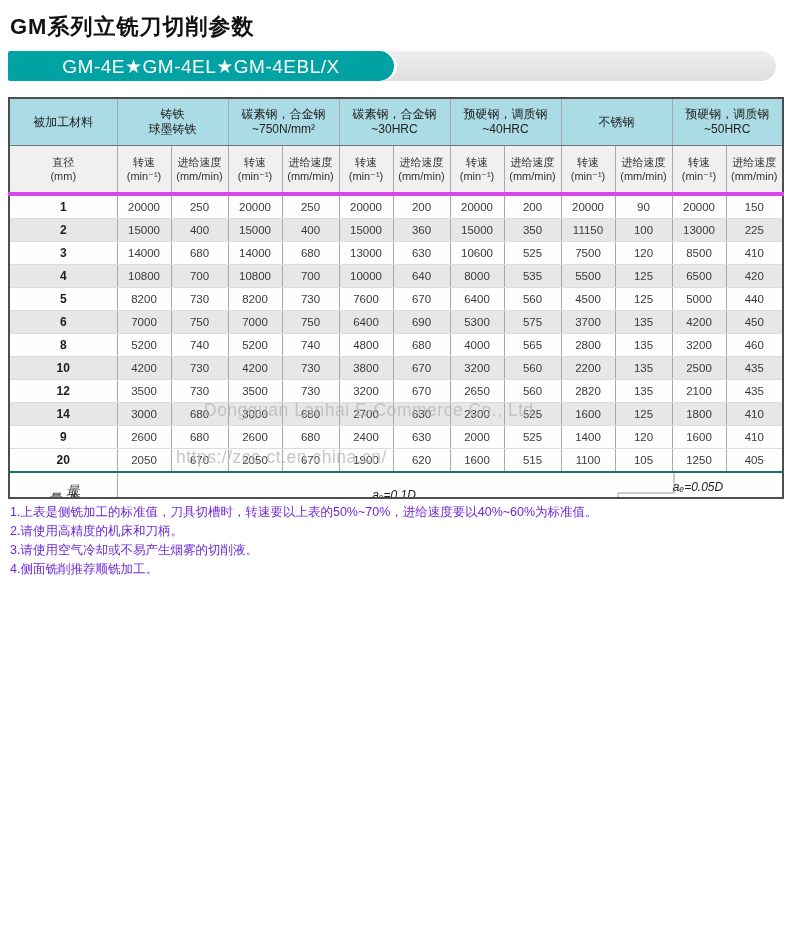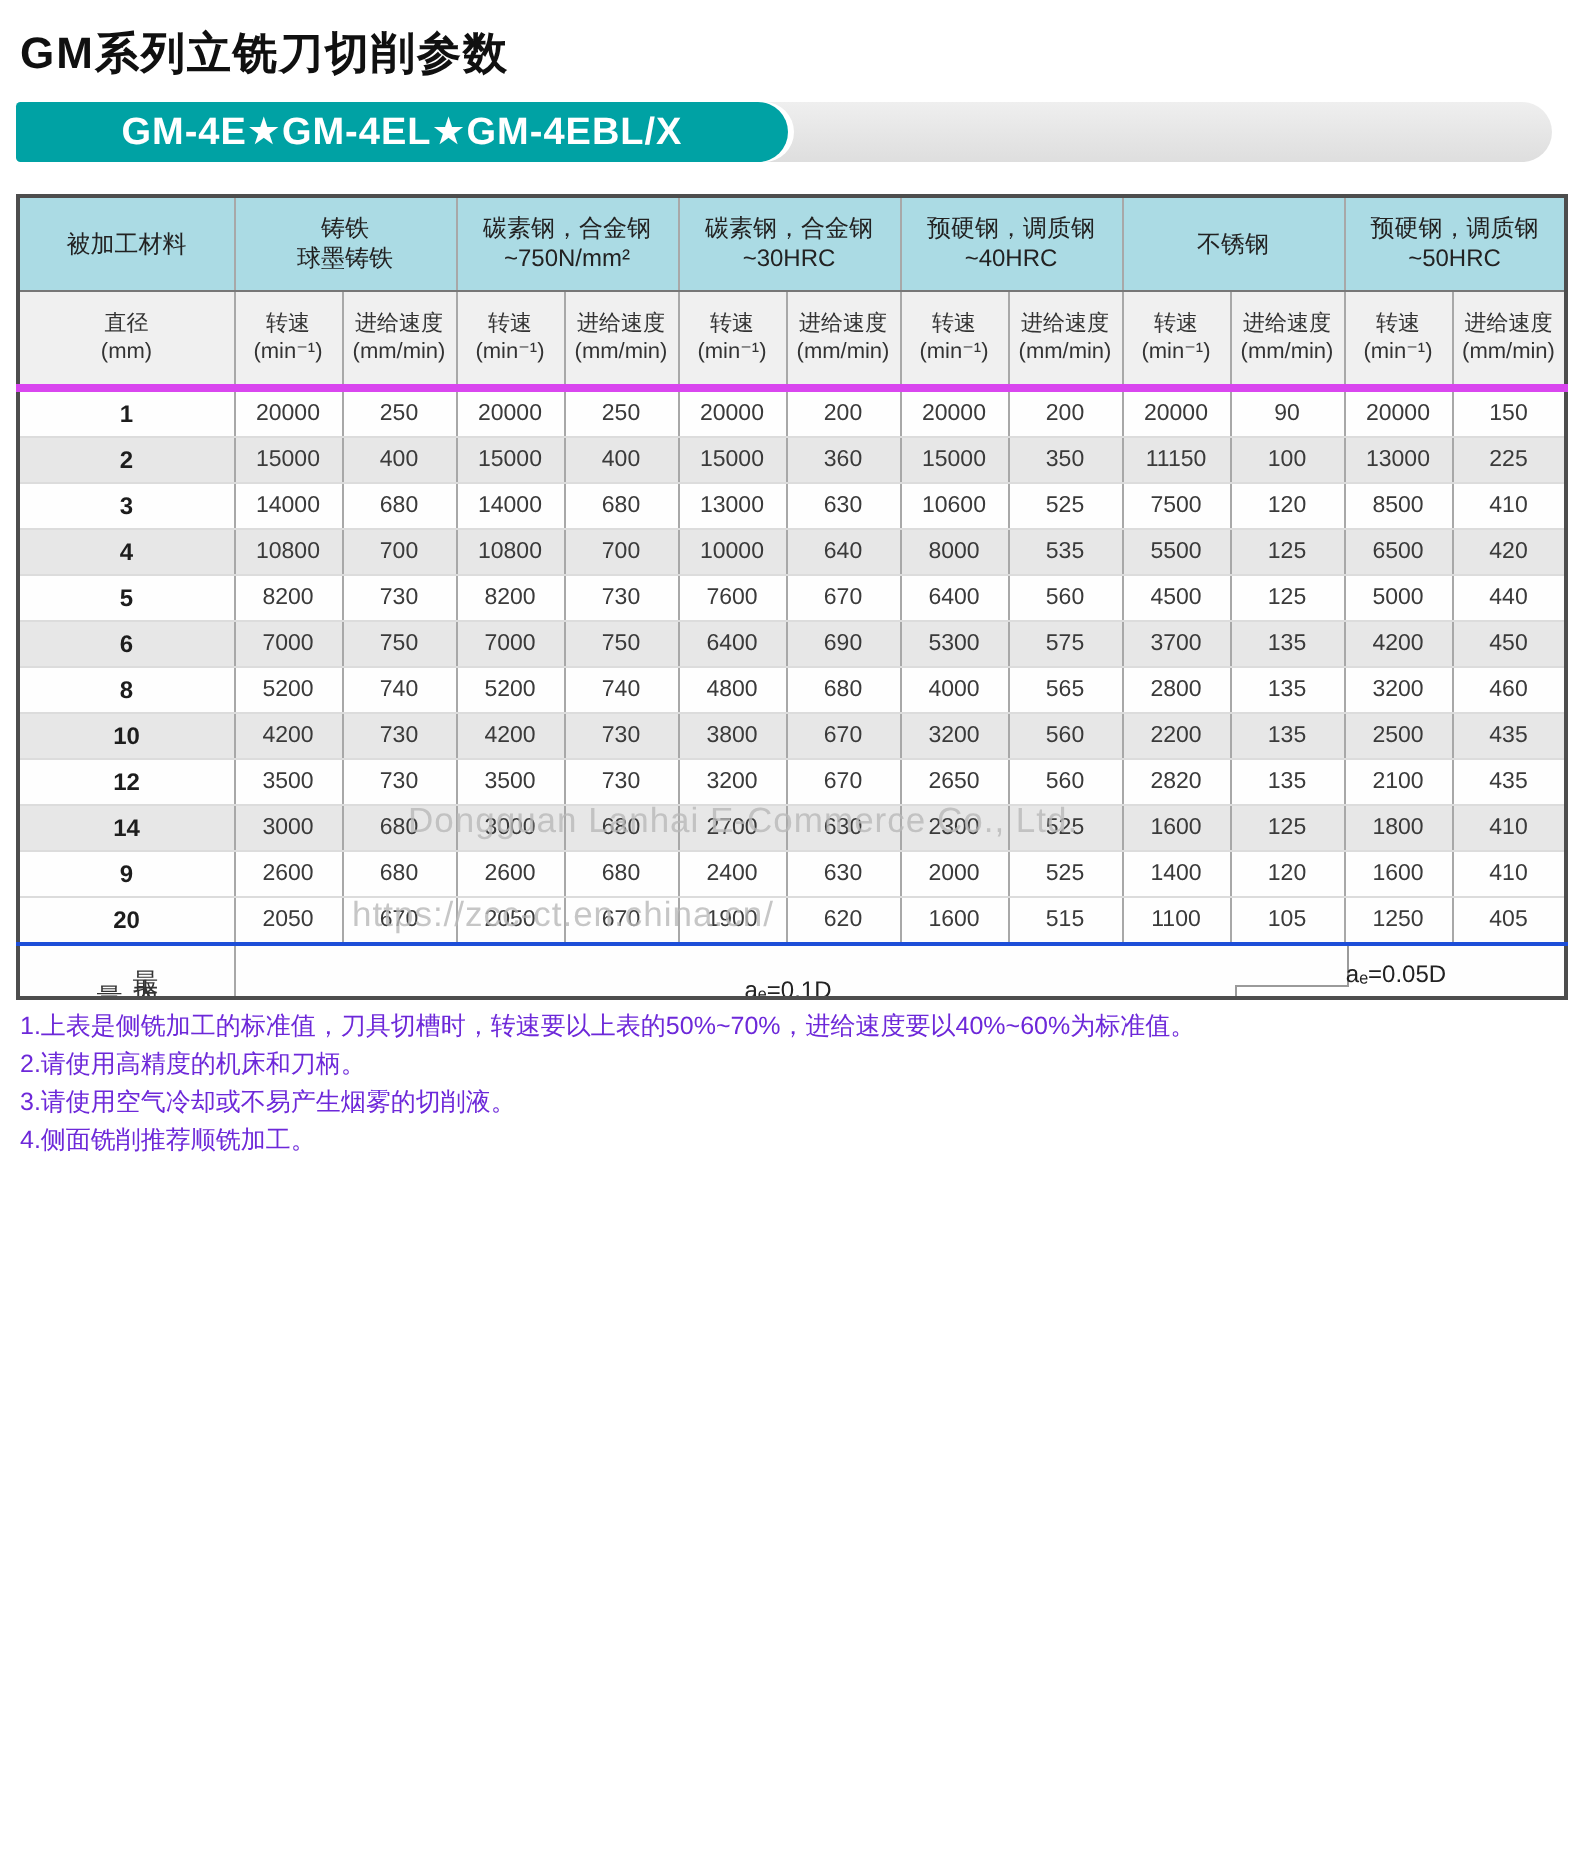--- a/index.html
+++ b/index.html
@@ -8,30 +8,30 @@
     background:#ffffff;
     font-family:"Liberation Sans","DejaVu Sans",sans-serif;
     -webkit-font-smoothing:antialiased;
   }
   .page-title{margin:12px 16px 0 10px;font-size:22px;font-weight:bold;color:#101010;letter-spacing:1px;}
   
   .banner-wrap{position:relative;margin:9px 0 0 8px;width:768px;height:30px;}
   .banner-bar{position:absolute;left:0;top:0;right:0;bottom:0;background:linear-gradient(#efefef,#dedede);border-radius:3px 16px 16px 3px;}
   .banner-pill{position:absolute;left:0;top:0;width:386px;height:30px;background:#00a2a4;
     border-radius:3px 20px 20px 3px;box-shadow:3px 0 0 #ffffff;
-    display:flex;align-items:center;justify-content:center;color:#fff;font-weight:bold;font-size:19px;letter-spacing:.5px;}
+    display:flex;align-items:center;justify-content:center;color:#fff;font-weight:normal;font-size:19px;letter-spacing:.5px;}
   
   table.params{border-collapse:collapse;table-layout:fixed;width:774px;margin:16px 0 0 8px;border:2px solid #4d4d4d;}
   .params th,.params td{border-left:1px solid #a8a8a8;text-align:center;vertical-align:middle;padding:0;overflow:hidden;}
   .params thead tr.grp th{background:#abdbe4;height:46px;font-size:12px;font-weight:normal;color:#222;border-bottom:1px solid #777;line-height:15px;}
   .params thead tr.sub th{background:#f0f0f0;height:46px;font-size:11px;font-weight:normal;color:#333;border-bottom:4px solid #d946ef;line-height:14px;}
   .params tbody td{height:22px;font-size:11.5px;color:#3a3a3a;border-bottom:1px solid #dcdcdc;background:#fefefe;}
   .params tbody tr.alt td{background:#e7e7e7;}
   .params tbody td.dia{font-weight:bold;color:#1d1d1d;font-size:12px;}
-  .params tr.depth td{border-top:2px solid #1d4ed8;}
+  .params tr.depth td{border-top:2px solid #0f766e;font-style:italic;}
   td.depth-label{background:#efefef;}
   .vtext{writing-mode:vertical-rl;text-orientation:upright;display:inline-block;font-size:13px;letter-spacing:5px;color:#333;}
   td.diagram-cell{position:relative;height:310px;background:#fff;}
   .dsvg{position:absolute;}
   .dims{font-size:12px;fill:#222;font-family:"Liberation Sans","DejaVu Sans",sans-serif;}
   
   .notes{margin:4px 0 0 10px;font-size:12.5px;color:#6d28d9;line-height:19px;}
   
   .wm{position:absolute;color:#b9b9b9;opacity:.8;letter-spacing:.5px;pointer-events:none;z-index:5;}
   .wm1{left:204px;top:400px;font-size:17.5px;}

